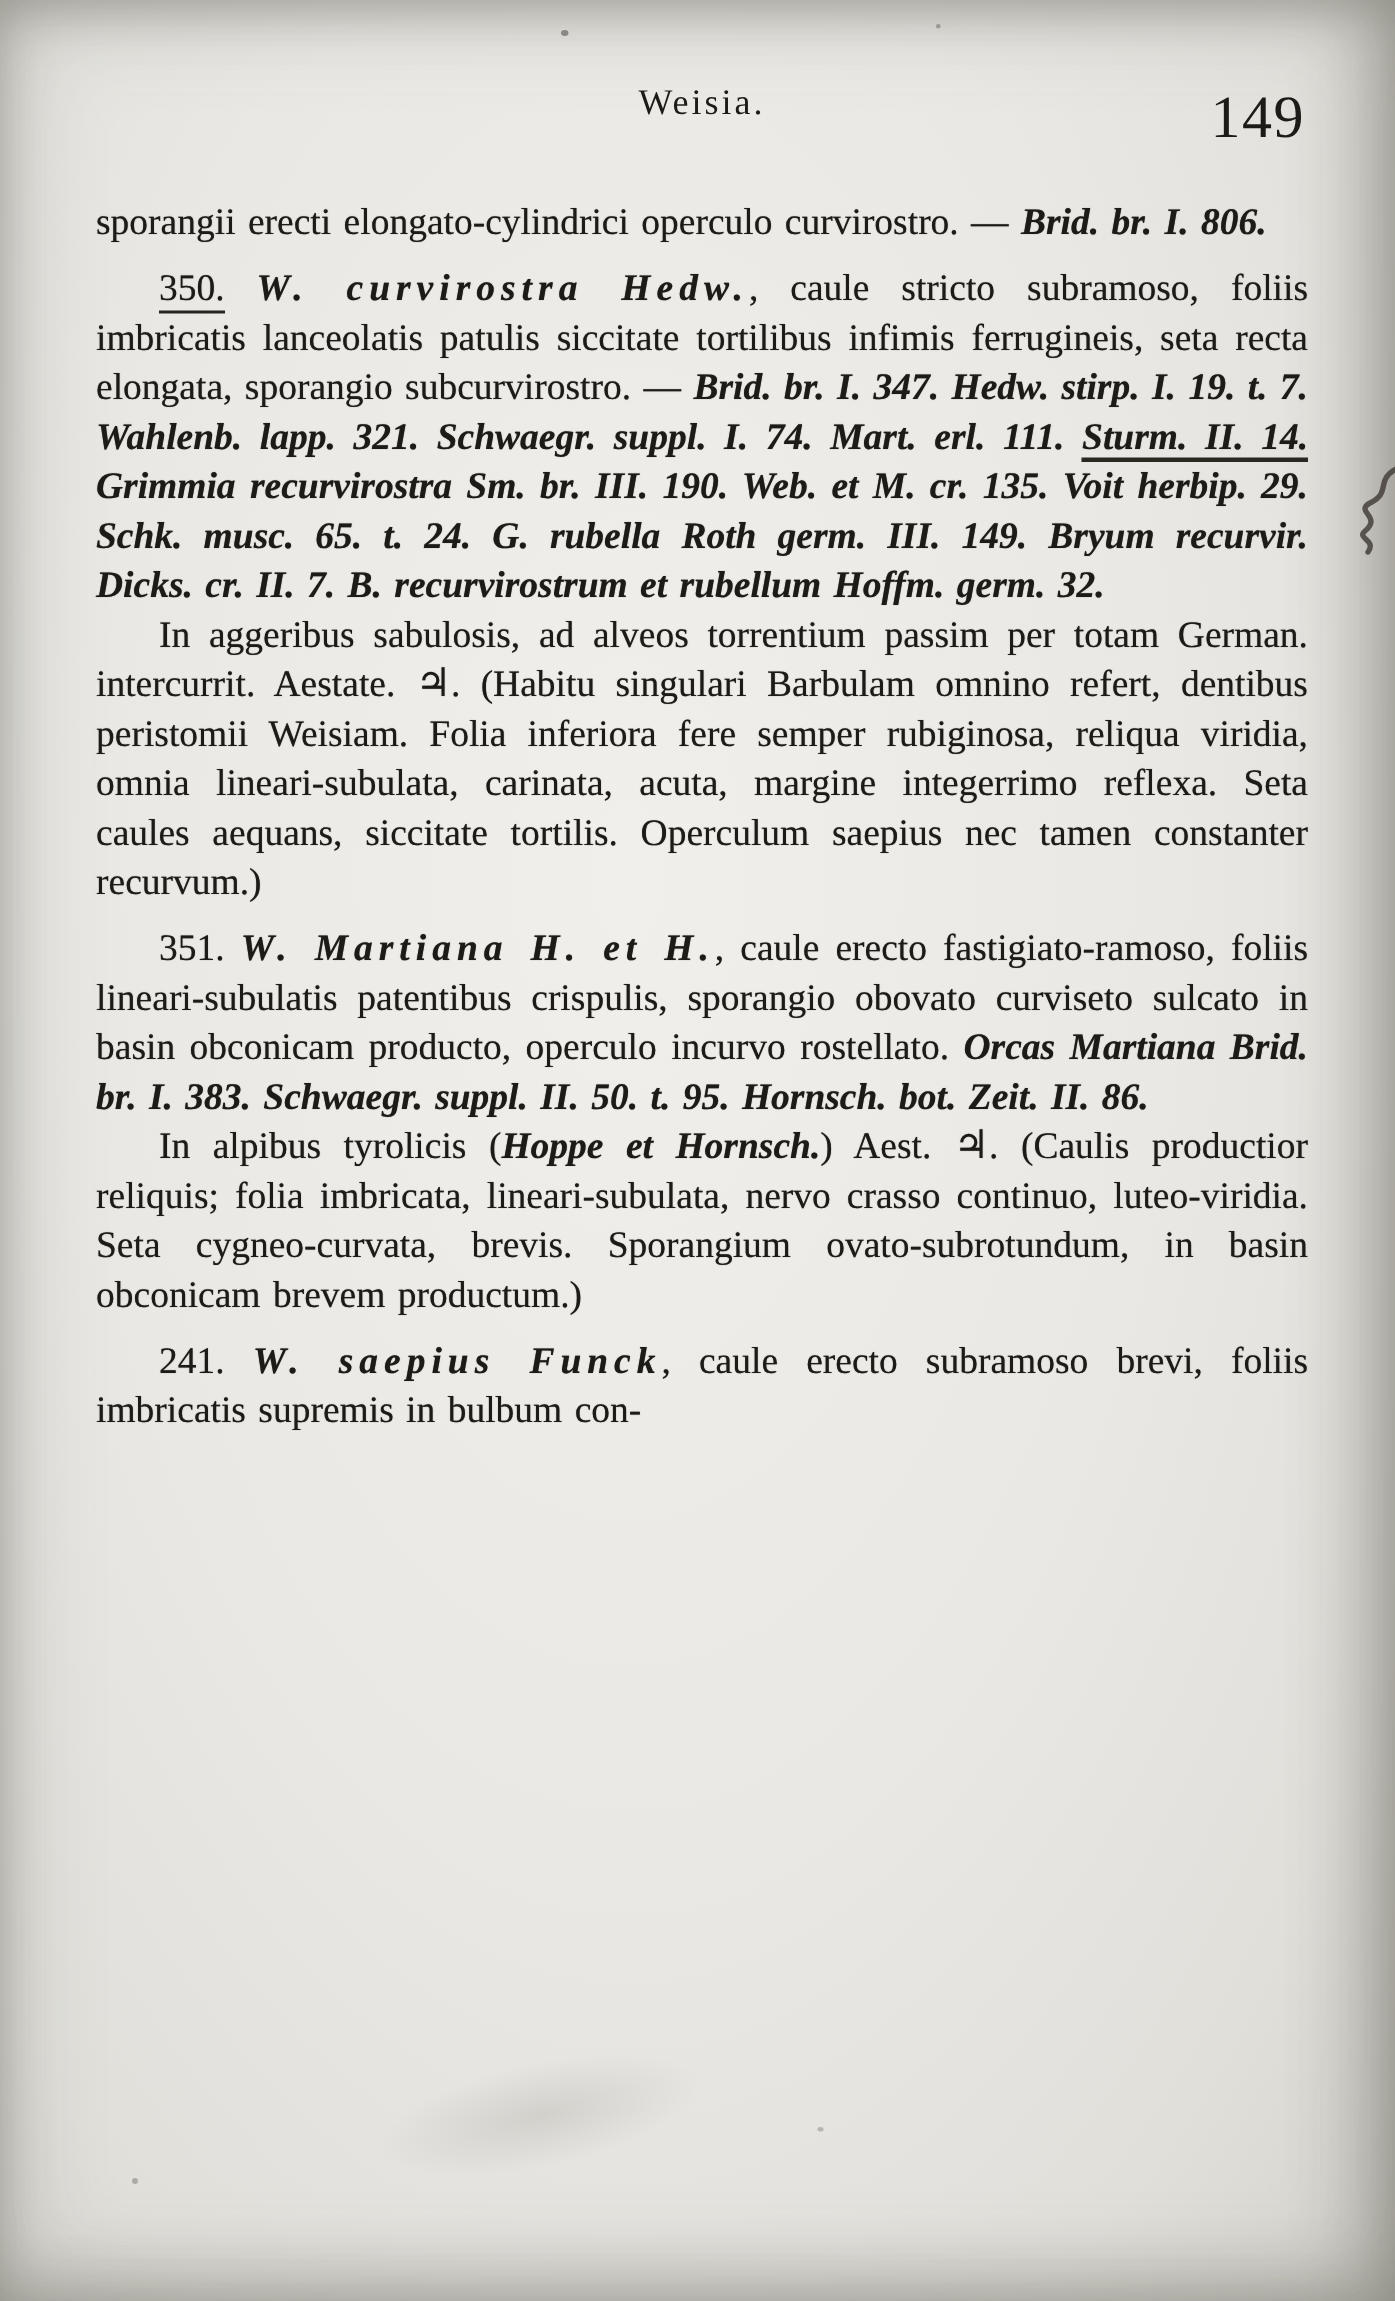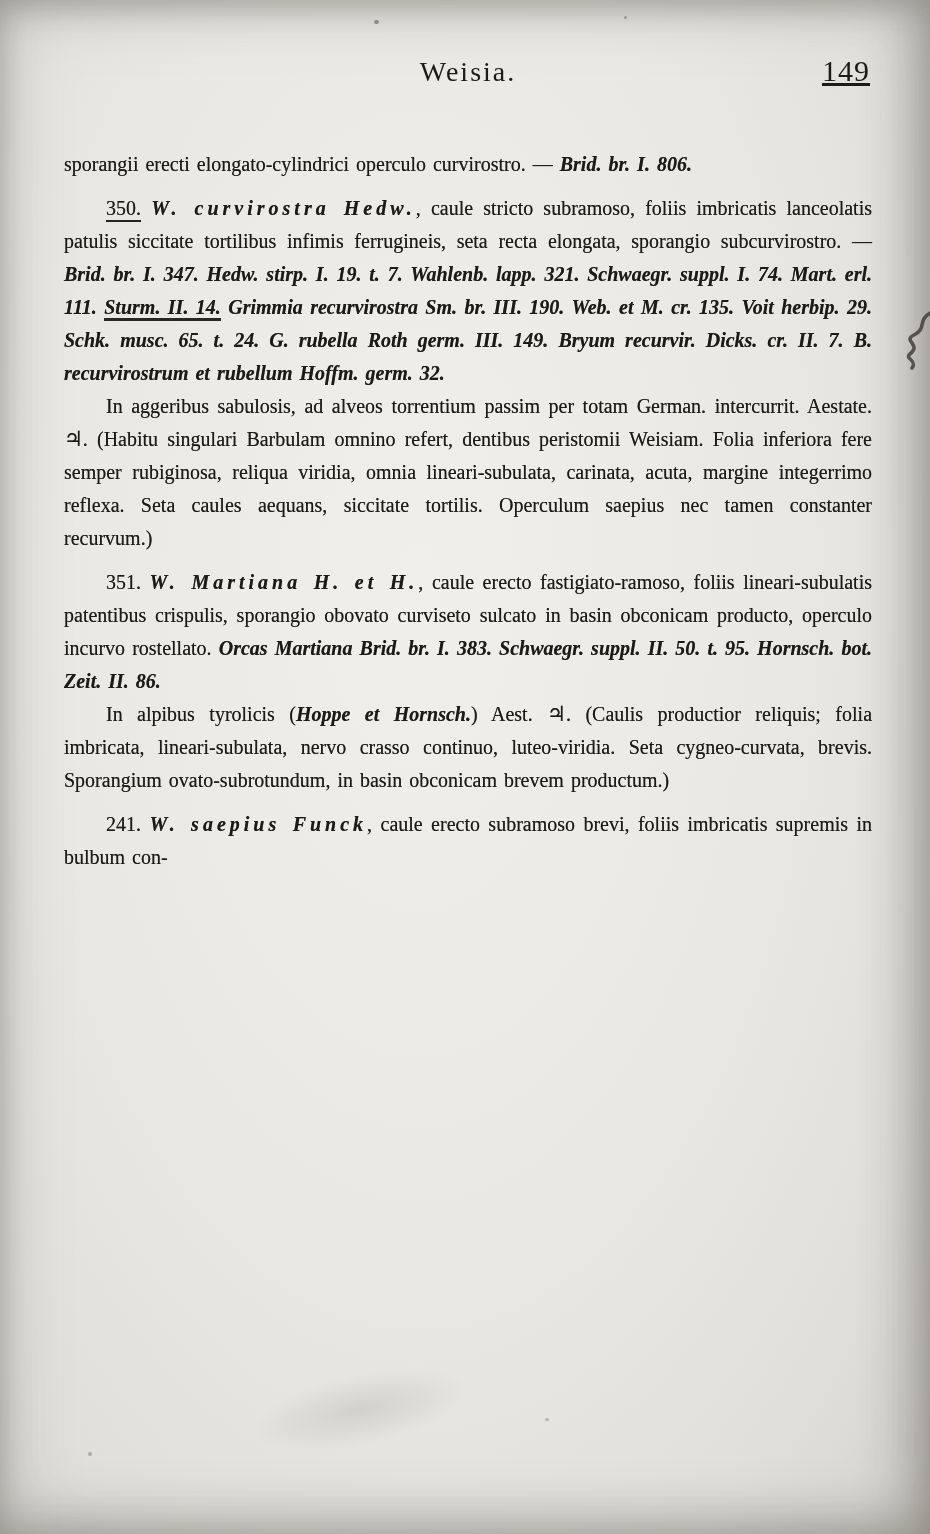--- a/index.html
+++ b/index.html
@@ -23,34 +23,33 @@
       inset -28px 0 45px rgba(85, 82, 72, 0.20),
       inset 0 10px 25px rgba(85, 82, 72, 0.18),
       inset 0 -18px 40px rgba(95, 92, 82, 0.15);
   }
   .page-header {
     position: relative;
     height: 36px;
     text-align: center;
   }
   .running-title {
-    font-size: 28px;
+    font-size: 24px;
     letter-spacing: 2px;
   }
   .page-number {
     position: absolute;
     right: 2px;
     top: -2px;
-    font-size: 30px;
+    font-size: 40px;
     letter-spacing: 1px;
-    text-decoration: underline;
   }
   .text-block {
-    margin-top: 56px;
-    font-size: 20px;
+    margin-top: 40px;
+    font-size: 25px;
     line-height: 33px;
     text-align: justify;
     word-spacing: 2px;
     text-shadow: 0 0 0.6px rgba(25, 22, 18, 0.65);
   }
   p.para { margin: 0; }
   p.para.indent { text-indent: 42px; }
   p.para.entry { margin-top: 11px; }
   .r-plain { }
   .r-ref { font-style: italic; font-weight: 700; }

